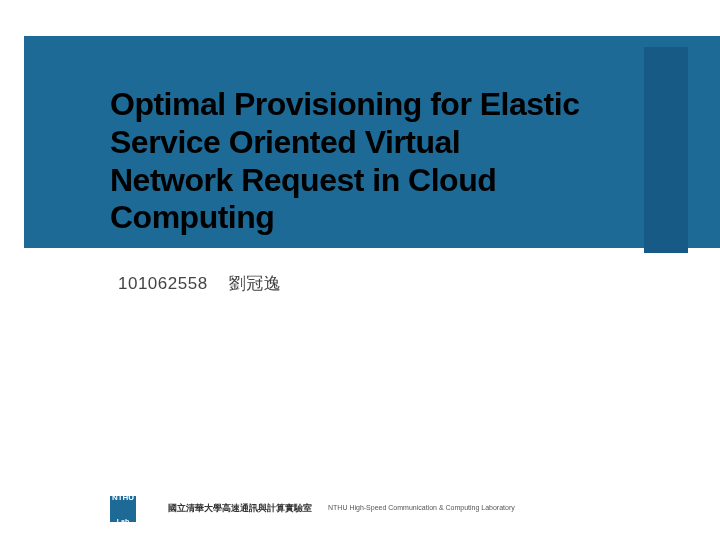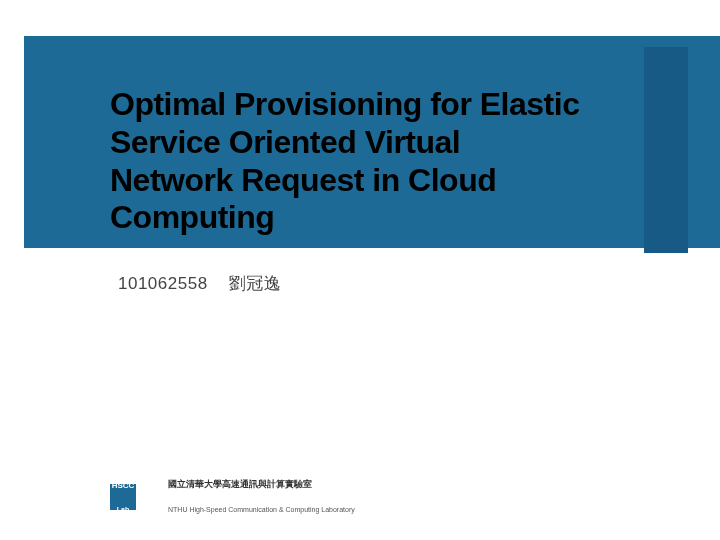--- a/index.html
+++ b/index.html
@@ -74,21 +74,21 @@
       display: flex;
       flex-direction: column;
       align-items: center;
       justify-content: center;
       line-height: 1;
     }
     .footer-logo-line1 { font-size: 8px; }
     .footer-logo-line2 { font-size: 7px; }
     .footer-text {
       display: flex;
-      flex-direction: column;
+      flex-direction: row;
       line-height: 1.1;
     }
     .footer-line1 {
       font-size: 9px;
       color: #333;
       font-weight: bold;
     }
     .footer-line2 {
       font-size: 7px;
       color: #555;
@@ -106,20 +106,20 @@
 
 <div class="subtitle-area">
   <div class="subtitle">
     <span>101062558</span>
     <span>劉冠逸</span>
   </div>
 </div>
 
 <div class="footer">
   <div class="footer-logo">
-    <span class="footer-logo-line1">HSCC</span>
+    <span class="footer-logo-line1">NTHU</span>
     <span class="footer-logo-line2">Lab</span>
   </div>
   <div class="footer-text">
     <span class="footer-line1">國立清華大學高速通訊與計算實驗室</span>
     <span class="footer-line2">NTHU High-Speed Communication &amp; Computing Laboratory</span>
   </div>
 </div>
 
 </body></html>

